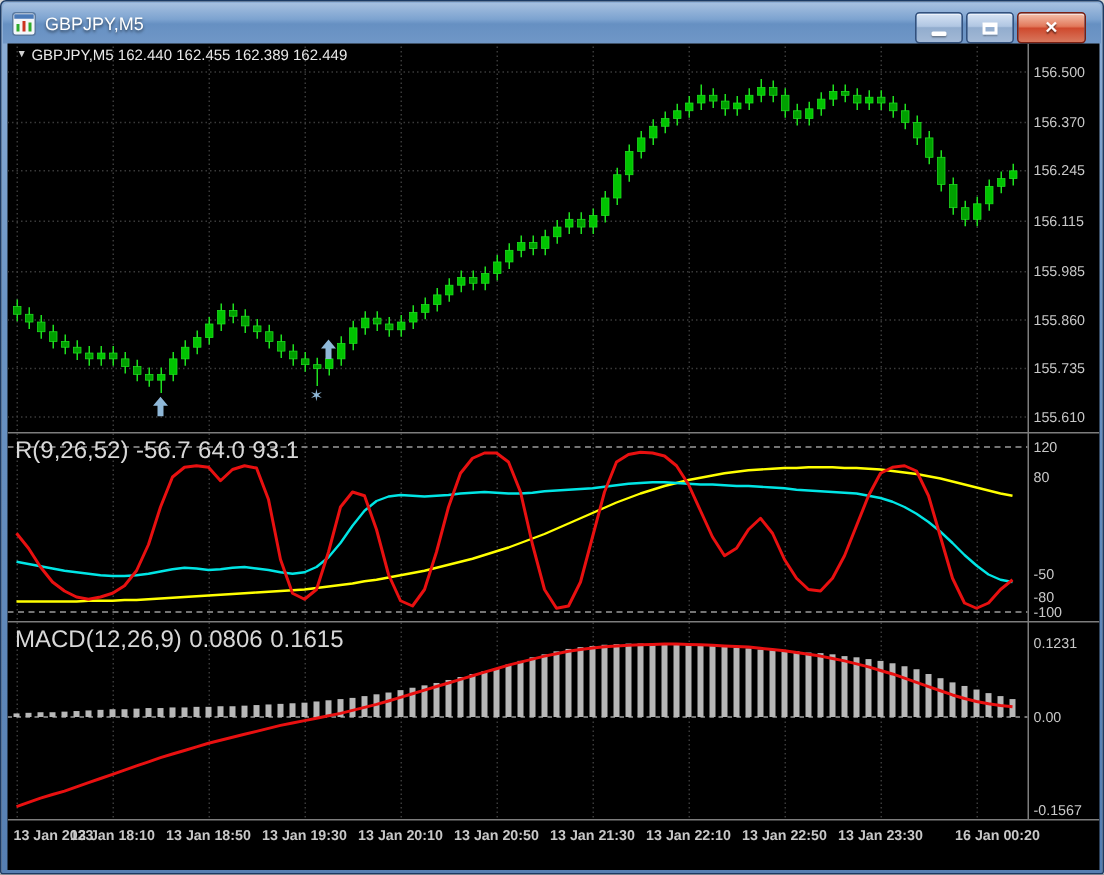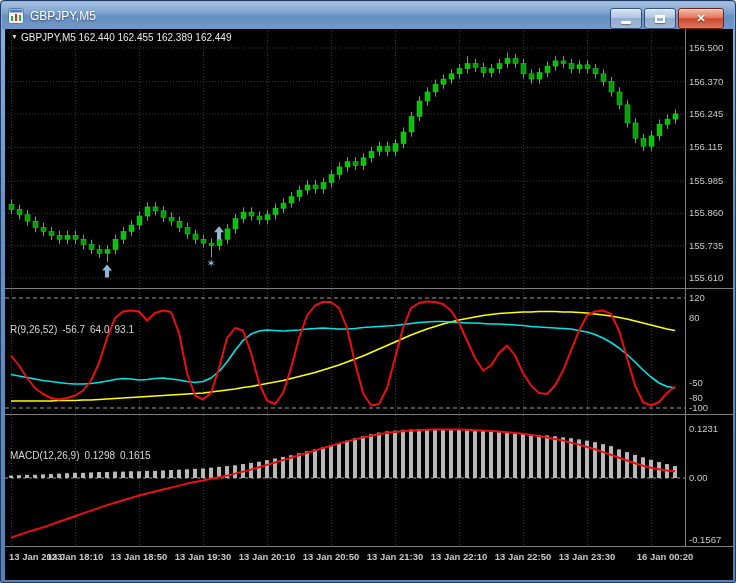--- a/index.html
+++ b/index.html
@@ -17,21 +17,21 @@
     display:flex;align-items:center;justify-content:center;box-shadow:inset 0 1px 0 rgba(255,255,255,.55);}
   .cap-btn.close{width:44px;border-color:#7a2013;color:#fff;font-size:11px;font-weight:700;
     background:linear-gradient(#f4c0ab 0%,#e2795b 45%,#cf4a2e 52%,#d8775d 100%);
     text-shadow:0 1px 1px rgba(0,0,0,.5);}
   .glyph-min{width:10px;height:3px;background:#fff;border-radius:1px;margin-top:8px;box-shadow:0 1px 1px rgba(0,0,0,.35);}
   .glyph-max{width:10px;height:8px;border:2px solid #fff;border-top-width:3px;box-sizing:border-box;box-shadow:0 1px 1px rgba(0,0,0,.35);}
   .chart-host{position:relative;width:728px;height:551px;background:#000;overflow:hidden;}
   #chart-svg{position:absolute;left:0;top:0;}
   .sym-info{position:absolute;top:3px;left:6px;color:#e8e8e8;font-size:10px;white-space:nowrap;}
   .tri{font-size:7px;vertical-align:2px;margin-right:3px;color:#cfcfcf;cursor:pointer;}
-  .ind-label{position:absolute;left:5px;color:#d8d8d8;font-size:10px;white-space:nowrap;margin-top:32px;}
+  .ind-label{position:absolute;left:5px;color:#d8d8d8;font-size:16px;white-space:nowrap;}
   .ind-label .iv{margin-left:5px;}
   #r-label{top:263px;}
   #macd-label{top:389px;}
 </style>
 </head>
 <body>
 
 <div class="window">
   <div class="titlebar">
     <span class="app-icon">
@@ -400,16 +400,16 @@
 
     <div class="sym-info">
       <span class="tri">▼</span><span>GBPJPY,M5 162.440 162.455 162.389 162.449</span>
     </div>
 
     <div class="ind-label" id="r-label">
       <span>R(9,26,52)</span><span class="iv">-56.7</span><span class="iv">64.0</span><span class="iv">93.1</span>
     </div>
 
     <div class="ind-label" id="macd-label">
-      <span>MACD(12,26,9)</span><span class="iv">0.1298</span><span class="iv">0.1615</span>
+      <span>MACD(12,26,9)</span><span class="iv">0.0806</span><span class="iv">0.1615</span>
     </div>
   </div>
 </div>
 
 </body></html>

